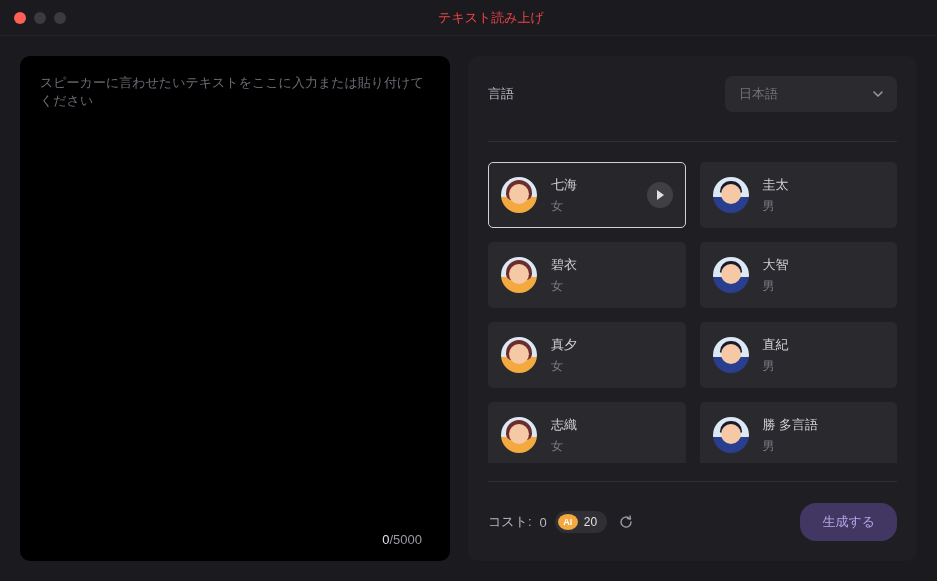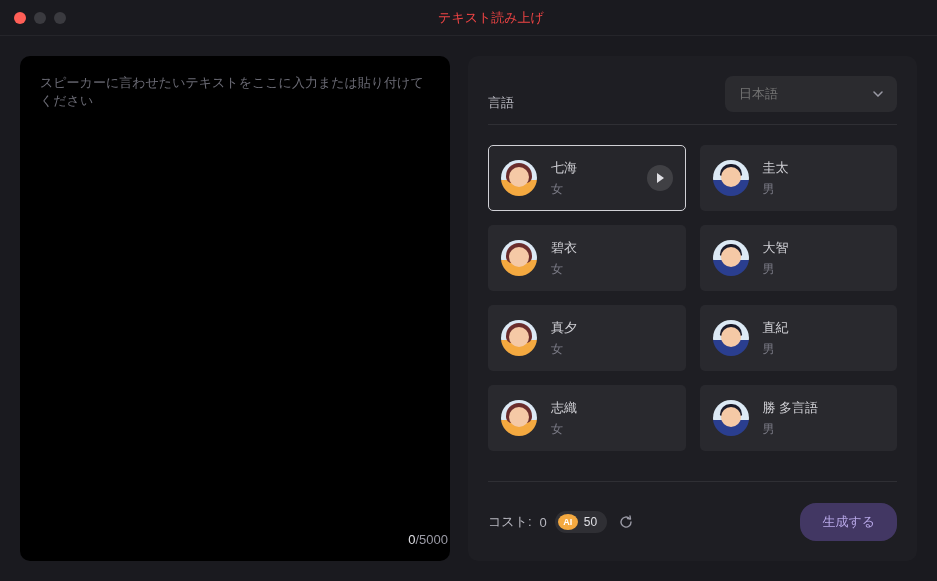--- a/index.html
+++ b/index.html
@@ -61,38 +61,38 @@
       resize: none;
       color: #d0d0d5;
       font-size: 13px;
       padding: 18px 20px;
       font-family: inherit;
     }
     .text-input::placeholder { color: #6b6b75; }
     .char-count {
       position: absolute;
       bottom: 14px;
-      right: 2px;
+      right: 28px;
       font-size: 13px;
       color: #9a9aa5;
     }
     .char-count .current { color: #e0e0e5; }
     .right-panel {
       flex: 1;
       background: rgba(255,255,255,0.02);
       border-radius: 10px;
       padding: 20px;
       display: flex;
       flex-direction: column;
     }
     .lang-row {
       display: flex;
       justify-content: space-between;
-      align-items: flex-end;
-      padding-bottom: 12px;
+      align-items: center;
+      padding-bottom: 29px;
       border-bottom: 1px solid rgba(255,255,255,0.08);
     }
     .lang-label {
       font-size: 13px;
       color: #b8b8c0;
     }
     .lang-select {
       width: 172px;
       height: 36px;
       background: rgba(255,255,255,0.06);
@@ -368,21 +368,21 @@
           </div>
         </div>
       </div>
 
     <div class="footer">
       <div class="cost-section">
         <span>コスト:</span>
         <span>0</span>
         <div class="cost-pill">
           <div class="cost-icon">AI</div>
-          <span class="cost-amount">50</span>
+          <span class="cost-amount">20</span>
         </div>
         <div class="refresh-icon">
           <svg width="16" height="16" viewBox="0 0 16 16" fill="none">
             <path d="M13 8a5 5 0 1 1-1.5-3.5" stroke="#9a9aa5" stroke-width="1.4" stroke-linecap="round"></path>
             <path d="M12 2 L12.5 5 L9.5 4.5" stroke="#9a9aa5" stroke-width="1.4" stroke-linecap="round" stroke-linejoin="round"></path>
           </svg>
         </div>
       </div>
       <button class="generate-btn">生成する</button>
     </div>

